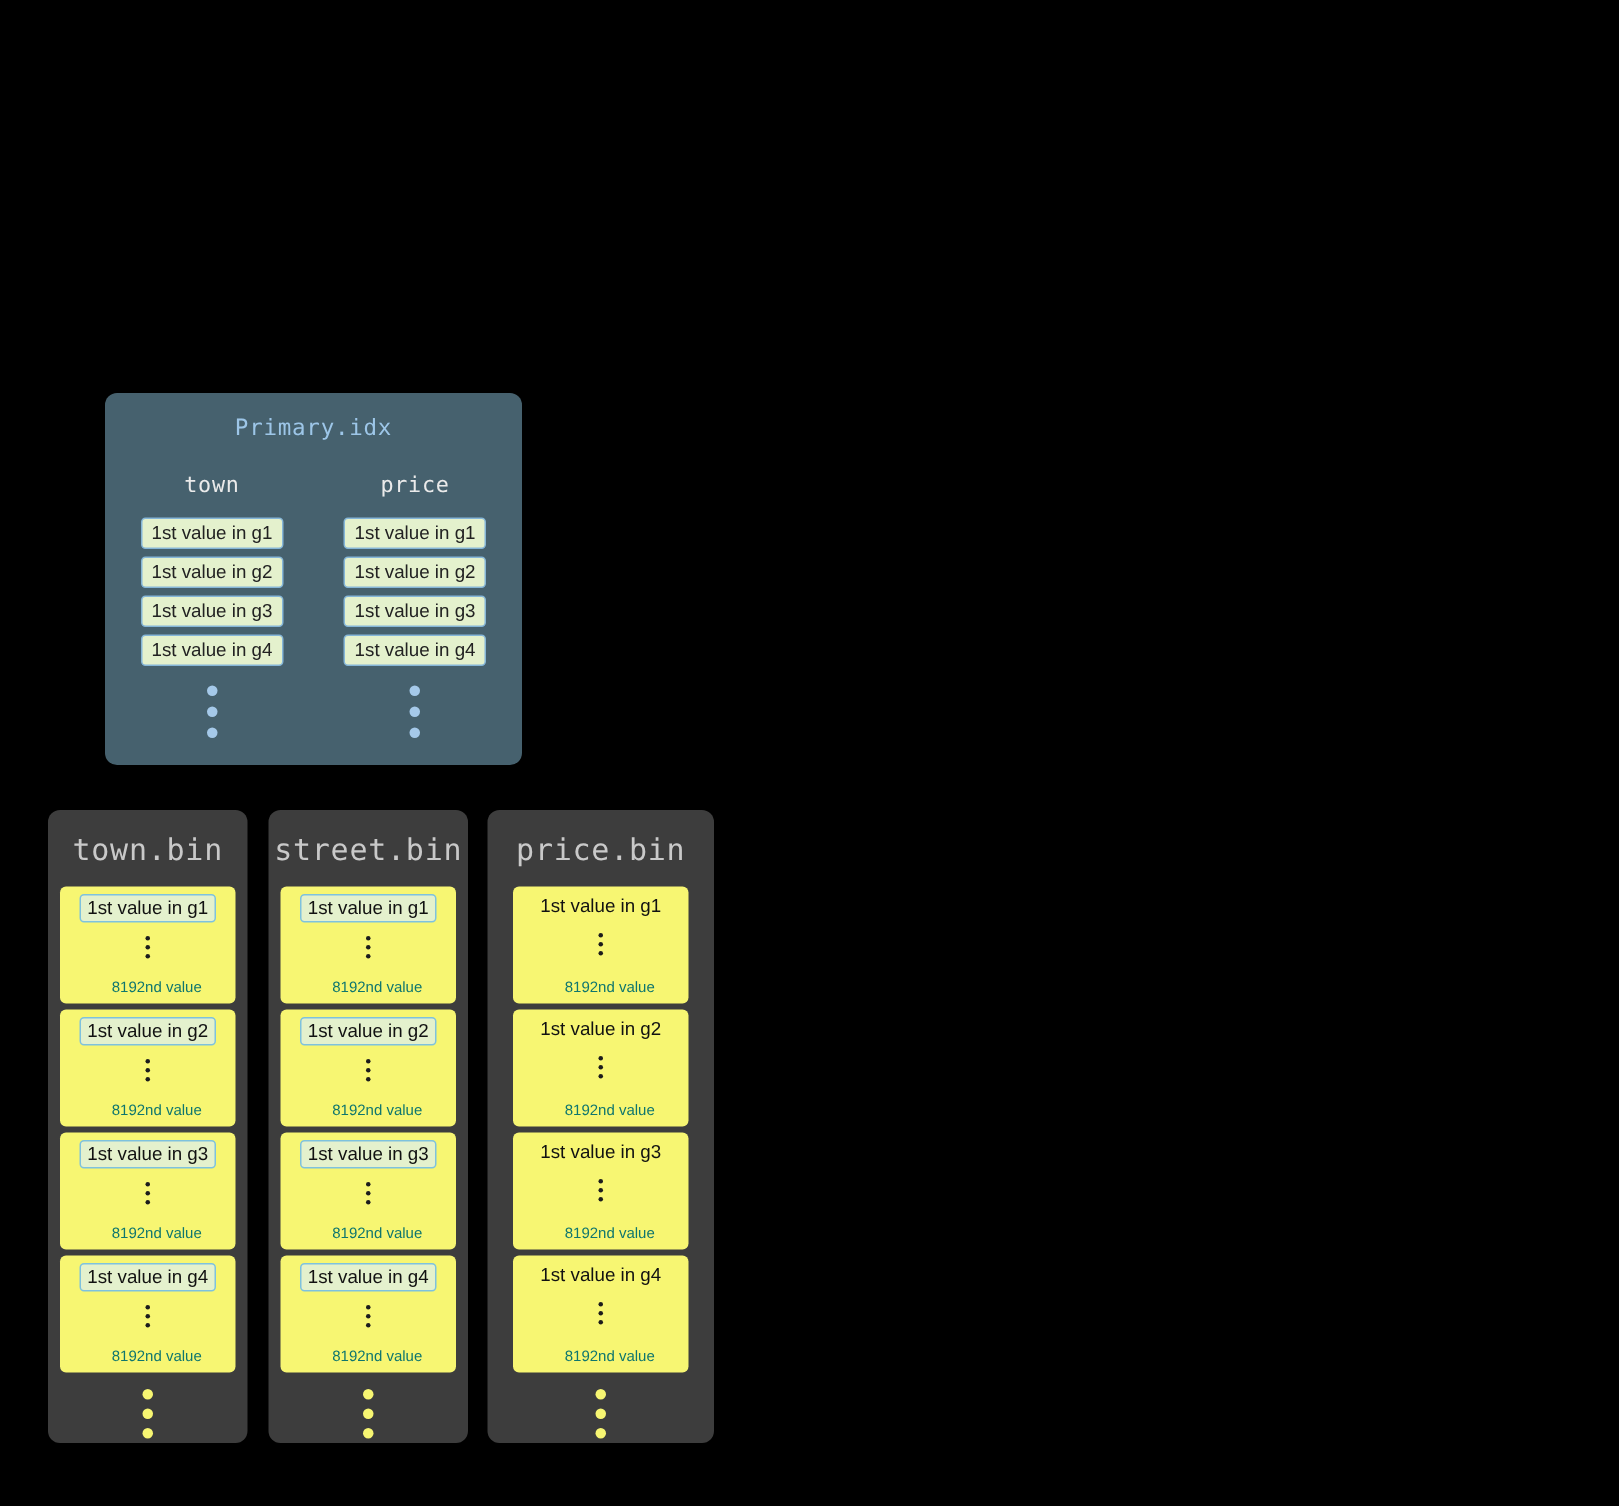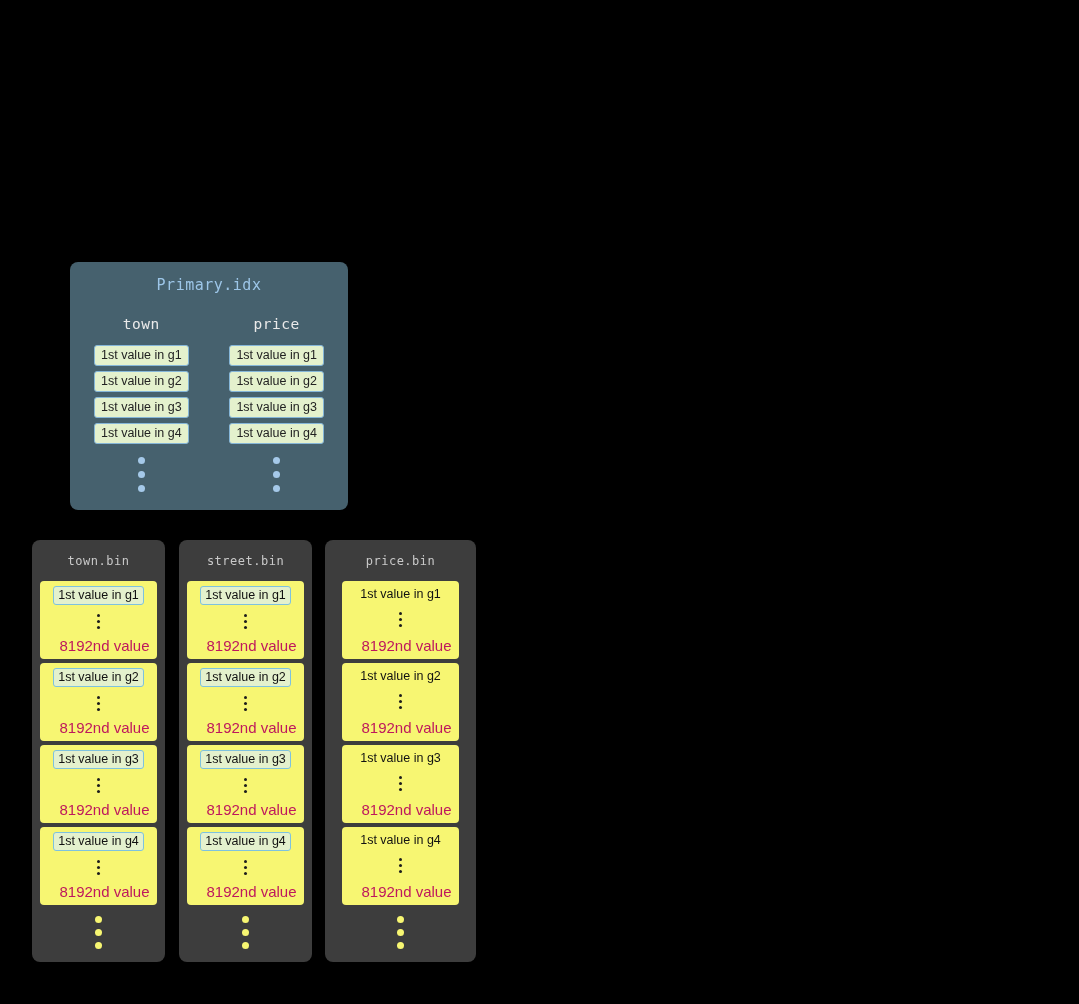--- a/index.html
+++ b/index.html
@@ -50,21 +50,21 @@
     margin-top:8px;
   }
 
   
   .bin-panel { background:#3d3d3d; top:540px; height:422px; width:133px; }
   #bin-0 { left:32px; }
   #bin-1 { left:179px; }
   #bin-2 { left:325px; width:151px; }
   .bin-title {
     text-align:center; padding-top:14px;
-    font-size:12px; letter-spacing:0.5px;
+    font-size:20px; letter-spacing:0.5px;
     color:#c9c9c9;
   }
   .granules {
     margin-top:13px;
     display:flex; flex-direction:column; align-items:center;
   }
   .granule {
     width:117px; height:78px;
     background:#f7f672;
     border-radius:4px;
@@ -82,21 +82,21 @@
     padding:0 4px;
   }
   .vdots-dark {
     width:3px; height:3px; border-radius:50%;
     background:#1c1c1c;
     box-shadow:0 6px 0 #1c1c1c, 0 12px 0 #1c1c1c;
     margin-top:9px;
   }
   .granule-last {
     margin-top:auto;
-    font-size:15px; color:#be185d; white-space:nowrap;margin-left:12px;
+    font-size:10px; color:#0f766e; white-space:nowrap;margin-left:12px;
   }
   .vdots-yellow {
     width:7px; height:7px; border-radius:50%;
     background:#f7f672;
     box-shadow:0 13px 0 #f7f672, 0 26px 0 #f7f672;
     margin-top:7px;
   }
 </style>
 </head>
 <body>

